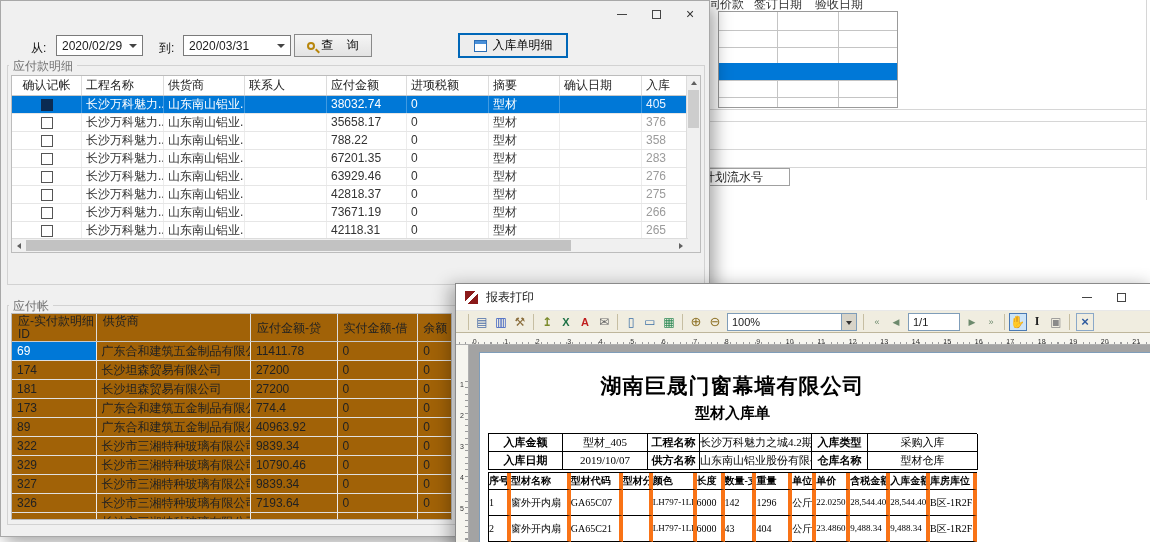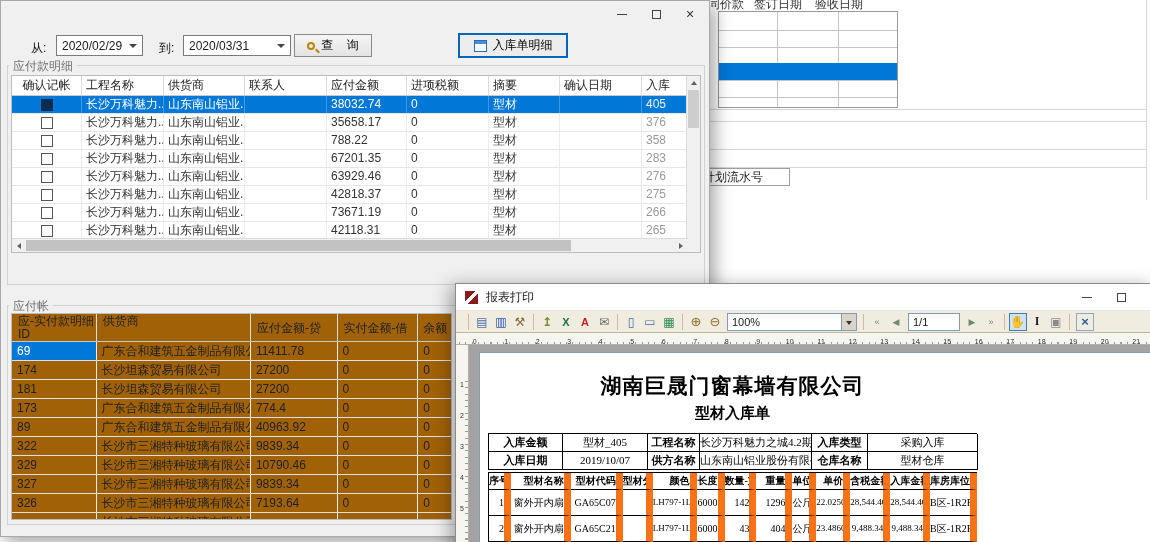--- a/index.html
+++ b/index.html
@@ -124,21 +124,21 @@
   .vrn{display:block;height:31px;font-size:7px;color:#333}
   .page{position:absolute;left:23px;top:7px;width:1060px;height:300px;background:#fff;border:1px solid #7f9db9;box-shadow:2px 2px 0 rgba(60,60,60,.55)}
   .doc{position:absolute;left:8px;top:0;width:489px;font-family:Liberation Serif, serif;color:#000}
   .company{margin-top:19px;font-size:21px;font-weight:700;text-align:center;letter-spacing:1px;white-space:nowrap}
   .ftitle{margin-top:4px;font-size:15px;font-weight:700;text-align:center}
   .itable{margin-top:10px;display:grid;grid-template-columns:74px 85px 52px 112px 56px 110px;border-top:1px solid #000;border-left:1px solid #000}
   .itable span{display:block;height:18px;line-height:17px;border-right:1px solid #000;border-bottom:1px solid #000;text-align:center;font-size:11px;overflow:hidden;white-space:nowrap}
   .itable .il{font-weight:700}
   .dtable{margin-top:2px;border-top:1px solid #000;border-left:1px solid #000}
   .dhead,.drow{display:flex}
-  .dtable span{display:block;border-right:7px solid #f97316;border-bottom:1px solid #000;text-align:right;overflow:hidden;white-space:nowrap}
+  .dtable span{display:block;border-right:4px solid #f97316;border-bottom:1px solid #000;text-align:left;overflow:hidden;white-space:nowrap}
   .dhead span{height:17px;line-height:16px;font-size:10px;font-weight:700}
   .drow span{height:26px;line-height:25px;font-size:10px}
   .dtable span:nth-of-type(1){width:22px}.dtable span:nth-of-type(2){width:60px}
   .dtable span:nth-of-type(3){width:52px}.dtable span:nth-of-type(4){width:30px}
   .dtable span:nth-of-type(5){width:44px}.dtable span:nth-of-type(6){width:28px}
   .dtable span:nth-of-type(7){width:32px}.dtable span:nth-of-type(8){width:36px}
   .dtable span:nth-of-type(9){width:24px}.dtable span:nth-of-type(10){width:34px}
   .dtable span:nth-of-type(11){width:40px}.dtable span:nth-of-type(12){width:40px}
   .dtable span:nth-of-type(13){width:47px}
   .drow span:nth-of-type(5),.drow span:nth-of-type(10),

